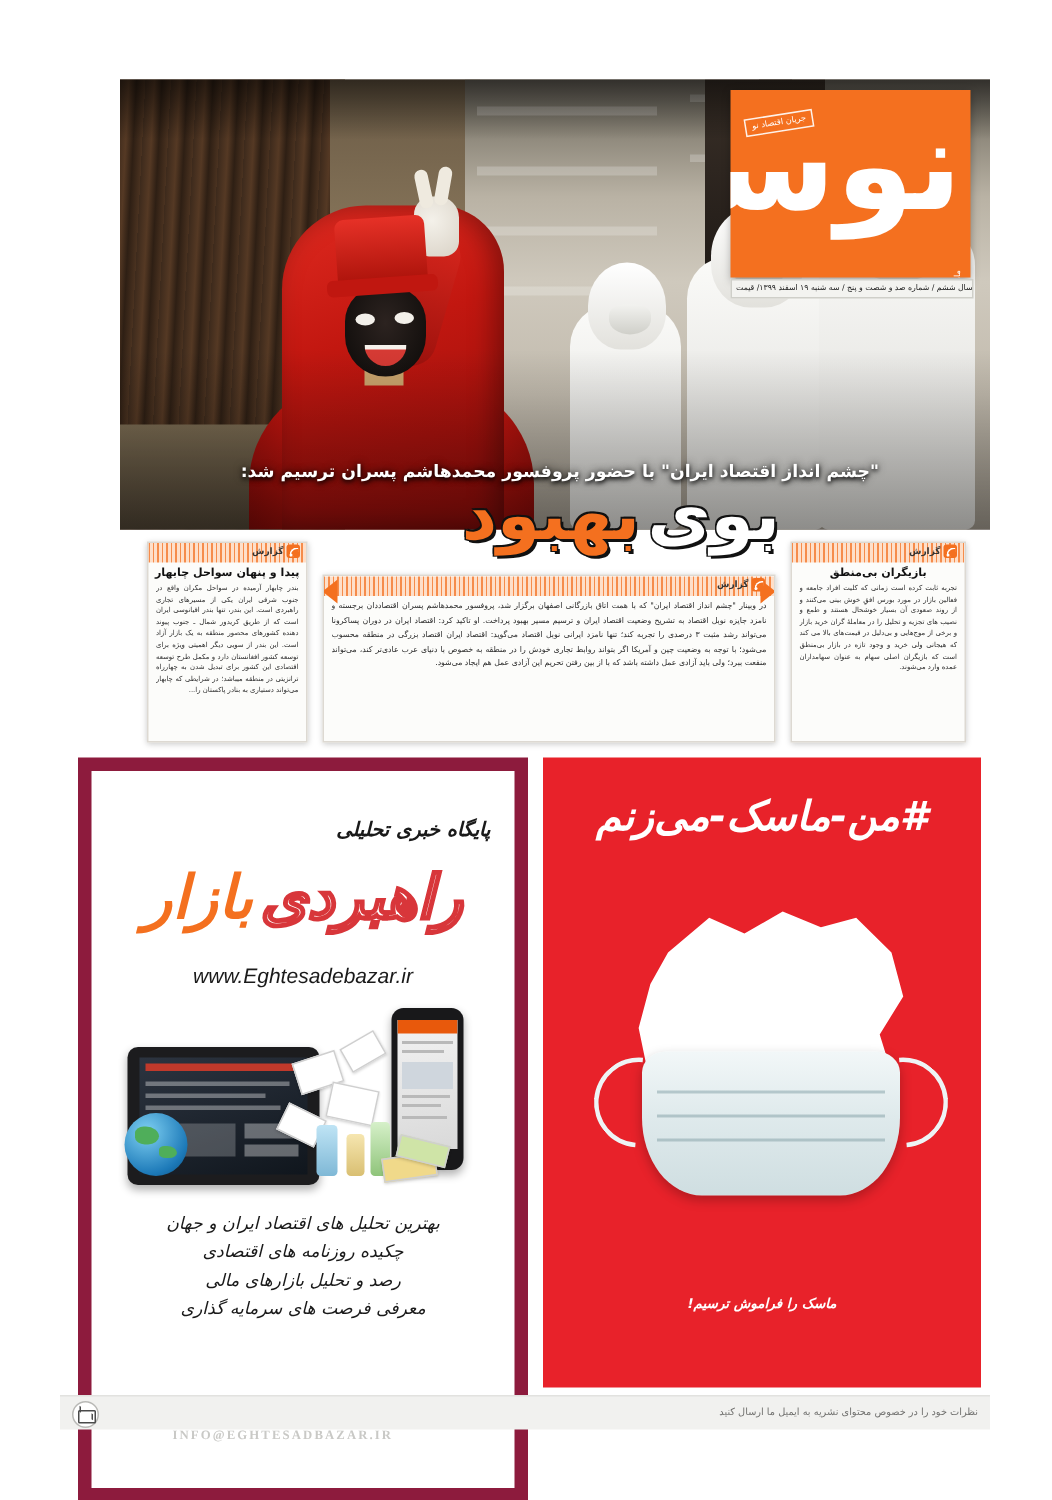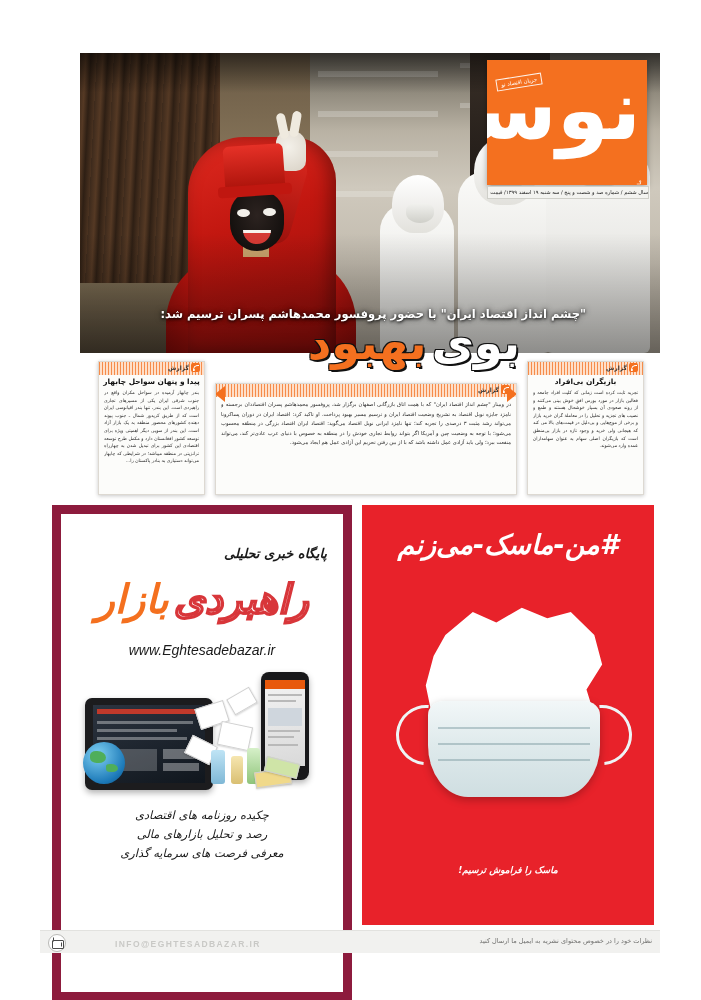--- a/index.html
+++ b/index.html
@@ -180,22 +180,22 @@
   
   .footer{position:absolute;left:40px;top:930px;width:620px;height:22px;
     background:#f1f1ef;border-top:1px solid #e2e2df;}
   .mail-ico{position:absolute;left:8px;top:3px;width:16px;height:16px;border-radius:50%;
     border:1px solid #b9b9b6;background:#fff;}
   .mail-ico::before{content:"";position:absolute;left:3px;top:5px;width:10px;height:7px;
     border:1.3px solid #4a4a4a;border-radius:1px;}
   .mail-ico::after{content:"";position:absolute;left:3.6px;top:5.4px;width:7px;height:4px;
     border-left:1.3px solid #4a4a4a;border-right:1.3px solid #4a4a4a;
     transform:skewY(32deg);}
-  .footer-mail{position:absolute;left:30px;top:8px;font-size:8.5px;letter-spacing:1.4px;
-    color:#c9c9c6;font-weight:700;direction:ltr;font-family:Liberation Sans, sans-serif;padding-left:45px;}
+  .footer-mail{position:absolute;left:30px;top:20px;font-size:8.5px;letter-spacing:1.4px;
+    color:#c9c9c6;font-weight:700;direction:ltr;font-family:Liberation Serif, serif;padding-left:45px;}
   .footer-note{position:absolute;right:8px;top:6px;font-size:6.5px;color:#6f6f6d;direction:rtl;}
 </style>
 </head>
 <body>
 
 <div class="page">
 
   <div class="hero">
     <div class="hero-photo">
       <div class="bg-tree"></div>
@@ -280,21 +280,21 @@
 
       <div class="abox-body">در وبینار "چشم انداز اقتصاد ایران" که با همت اتاق بازرگانی اصفهان برگزار شد، پروفسور محمدهاشم پسران اقتصاددان برجسته و نامزد جایزه نوبل اقتصاد به تشریح وضعیت اقتصاد ایران و ترسیم مسیر بهبود پرداخت. او تاکید کرد: اقتصاد ایران در دوران پساکرونا می‌تواند رشد مثبت ۳ درصدی را تجربه کند؛ تنها نامزد ایرانی نوبل اقتصاد می‌گوید: اقتصاد ایران اقتصاد بزرگی در منطقه محسوب می‌شود؛ با توجه به وضعیت چین و آمریکا اگر بتواند روابط تجاری خودش را در منطقه به خصوص با دنیای عرب عادی‌تر کند، می‌تواند منفعت ببرد؛ ولی باید آزادی عمل داشته باشد که با از بین رفتن تحریم این آزادی عمل هم ایجاد می‌شود.</div>
     </div>
 
     <div class="abox right">
       <div class="abox-strip"></div>
       <div class="tag">
         <span class="rss"></span>
         <span>گزارش</span>
       </div>
-      <div class="abox-title">بازیگران بی‌افراد</div>
+      <div class="abox-title">بازیگران بی‌منطق</div>
       <div class="abox-body">تجربه ثابت کرده است زمانی که کلیت افراد جامعه و فعالین بازار در مورد بورس افقِ خوش بینی می‌کنند و از روند صعودی آن بسیار خوشحال هستند و طمع و نصیب های تجزیه و تحلیل را در معاملهٔ گران خرید بازار و برخی از موج‌هایی و بی‌دلیل در قیمت‌های بالا می کند که هیجانی ولی خرید و وجود تازه در بازار بی‌منطق است که بازیگران اصلی سهام به عنوان سهامداران عمده وارد می‌شوند.</div>
     </div>
   </div>
 
   <div class="panel-ad">
     <div class="ad-sub">پایگاه خبری تحلیلی</div>
     <div class="ad-logo">
       <span class="lw1">راهبردی</span>
       <span class="lw2">بازار</span>
     </div>
@@ -329,20 +329,21 @@
       <div class="paper" style="left:108px;top:76px;width:26px;height:18px;transform:rotate(26deg);"></div>
       <div class="paper" style="left:150px;top:28px;width:24px;height:16px;transform:rotate(-30deg);"></div>
       <div class="bottle" style="left:132px;top:86px;width:14px;height:34px;"></div>
       <div class="bottle" style="left:152px;top:92px;width:12px;height:28px;background:linear-gradient(180deg,#f6e6b0,#d9bf72);"></div>
       <div class="bottle" style="left:168px;top:84px;width:13px;height:36px;background:linear-gradient(180deg,#d6f0c9,#8fc47a);"></div>
       <div class="paper" style="left:176px;top:106px;width:34px;height:14px;transform:rotate(-8deg);background:#f0d98a;"></div>
       <div class="paper" style="left:186px;top:96px;width:32px;height:13px;transform:rotate(14deg);background:#cfe4a7;"></div>
     </div>
 
     <div class="ad-lines">
+      <div>بهترین تحلیل های اقتصاد ایران و جهان</div>
       <div>چکیده روزنامه های اقتصادی</div>
       <div>رصد و تحلیل بازارهای مالی</div>
       <div>معرفی فرصت های سرمایه گذاری</div>
     </div>
   </div>
 
   <div class="panel-mask">
     <div class="hash">#من-ماسک-می‌زنم</div>
     <div class="iran">
       <div class="iran-shape"></div>

